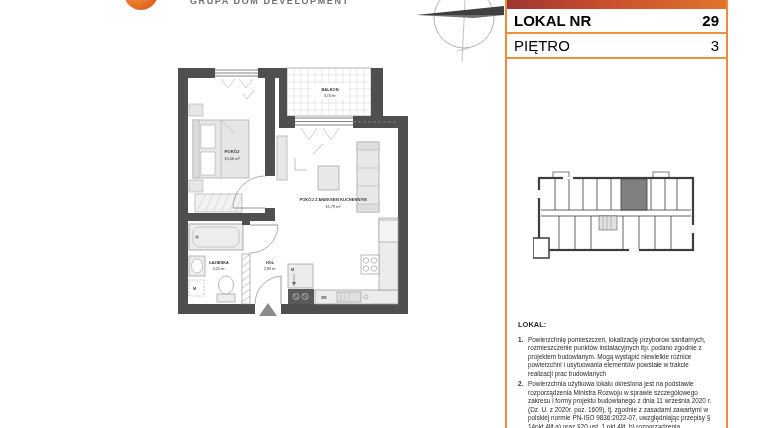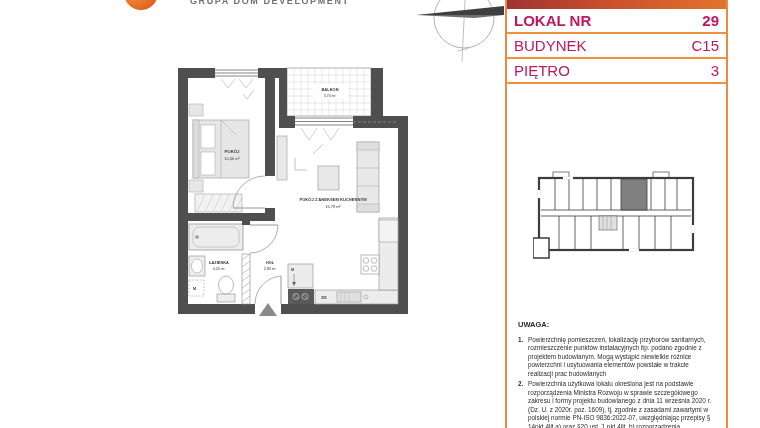--- a/index.html
+++ b/index.html
@@ -13,21 +13,21 @@
     background:radial-gradient(circle at 35% 35%, #f5a24b, #e2661f 70%, #cf4d17);}
   .logo-text{position:absolute;left:190px;top:-4px;font-size:9px;font-weight:600;color:#707070;
     letter-spacing:1.6px;white-space:nowrap;}
   
   .compass{position:absolute;left:414px;top:0;}
   
   .right-col{position:absolute;left:505px;top:0;width:223px;height:428px;
     border-left:2px solid #ef8a3c;border-right:2px solid #ef8a3c;box-sizing:border-box;}
   .top-bar{height:9px;background:linear-gradient(90deg,#9e3432,#c94f2d 45%,#e1742b);}
   .unit-row{height:23px;display:flex;justify-content:space-between;align-items:center;
-    padding:0 7px;border-bottom:2px solid #f0913f;font-size:15px;color:#be185d;}
+    padding:0 7px;border-bottom:2px solid #f0913f;font-size:15px;color:#000000;}
   .unit-row.bold{font-weight:bold;}
   .mini-plan{position:absolute;left:26px;top:170px;}
   
   .notes{position:absolute;left:11px;right:14px;top:320px;color:#2b2b2b;}
   .notes-title{font-size:7.5px;font-weight:bold;margin-bottom:7px;}
   .note-item{display:flex;margin-bottom:2px;font-size:6.4px;line-height:1.32;}
   .note-num{width:10px;font-weight:bold;flex:none;}
   .note-text{flex:1;}
   
   .main-plan{position:absolute;left:175px;top:58px;}
@@ -233,24 +233,20 @@
     <line x1="127.5" y1="236" x2="132.5" y2="241" stroke="#dddddd" stroke-width="0.5"></line>
   </g>
 </svg>
 
 <div class="right-col">
   <div class="top-bar"></div>
 
   <div class="unit-row bold">
     <span>LOKAL NR</span>
     <span>29</span>
-  </div>
-  <div class="unit-row">
-    <span>BUDYNEK</span>
-    <span>C15</span>
   </div>
   <div class="unit-row">
     <span>PIĘTRO</span>
     <span>3</span>
   </div>
 
   <svg class="mini-plan" width="168" height="92" viewBox="0 0 168 92">
     <rect x="20" y="2" width="16" height="7" fill="#ffffff" stroke="#5a5a5a" stroke-width="0.8"></rect>
     <rect x="120" y="2" width="16" height="7" fill="#ffffff" stroke="#5a5a5a" stroke-width="0.8"></rect>
     <rect x="6" y="8" width="154" height="72" fill="#ffffff" stroke="#3d3d3d" stroke-width="2.2"></rect>
@@ -283,21 +279,21 @@
     <rect x="88" y="9" width="26" height="31" fill="#808080" stroke="#3d3d3d" stroke-width="0.8"></rect>
     <g stroke="#ffffff" stroke-width="2.5">
       <line x1="30" y1="8" x2="40" y2="8"></line>
         <line x1="96" y1="80" x2="106" y2="80"></line>
       <line x1="6" y1="20" x2="6" y2="28"></line>
         <line x1="160" y1="55" x2="160" y2="63"></line>
     </g>
   </svg>
 
   <div class="notes">
-    <div class="notes-title">UWAGA:</div>
+    <div class="notes-title">LOKAL:</div>
     <div class="note-item">
       <span class="note-num">1.</span>
       <span class="note-text">Powierzchnię pomieszczeń, lokalizację przyborów sanitarnych, rozmieszczenie punktów instalacyjnych itp. podano zgodnie z projektem budowlanym. Mogą wystąpić niewielkie różnice powierzchni i usytuowania elementów powstałe w trakcie realizacji prac budowlanych</span>
     </div>
     <div class="note-item">
       <span class="note-num">2.</span>
       <span class="note-text">Powierzchnia użytkowa lokalu określona jest na podstawie rozporządzenia Ministra Rozwoju w sprawie szczegółowego zakresu i formy projektu budowlanego z dnia 11 września 2020 r. (Dz. U. z 2020r. poz. 1609), tj. zgodnie z zasadami zawartymi w polskiej normie PN-ISO 9836:2022-07, uwzględniając przepisy § 14pkt 4lit.a) oraz §20 ust. 1 pkt 4lit. b) rozporządzenia. Szczegółowe zapisy dotyczące sposobu pomiaru powierzchni użytkowej wskazano w umowie.</span>
     </div>
 
   </div>

